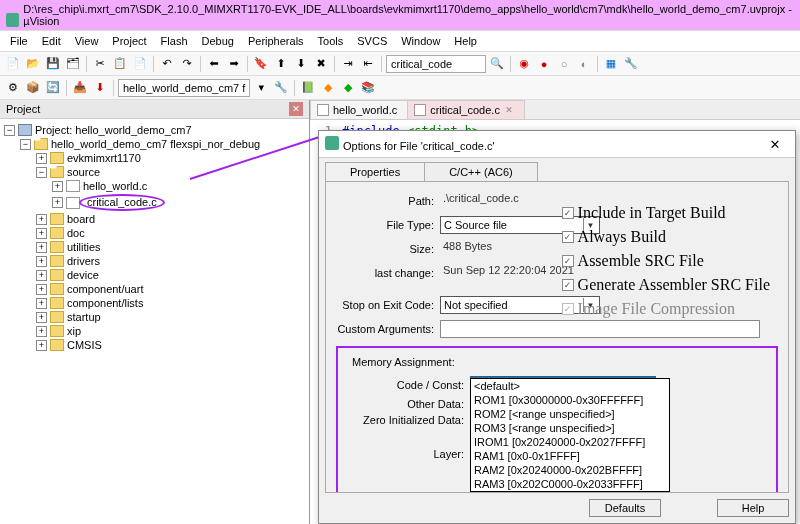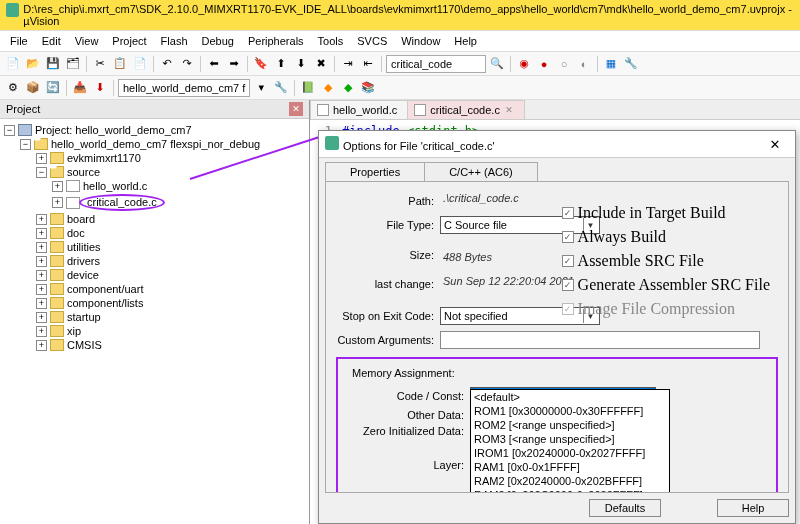--- a/index.html
+++ b/index.html
@@ -8,25 +8,25 @@
     font-family: "Segoe UI", Tahoma, sans-serif;
     font-size: 11px;
     background: #f0f0f0;
     color: #000;
     width: 800px;
     height: 524px;
     overflow: hidden;
     position: relative;
   }
   .titlebar {
-    background: #fde047;
+    background: #f0abfc;
     padding: 3px 6px;
     font-size: 11px;
     display: flex;
-    align-items: flex-start;
+    align-items: flex-end;
     gap: 4px;
     border-bottom: 1px solid #ddd;
   }
   .titlebar .icon { width: 14px; height: 14px; background: #4a8; border-radius: 2px; display:inline-block;}
   .menubar {
     background: #fff;
     padding: 2px 4px;
     display: flex;
     gap: 2px;
     border-bottom: 1px solid #ddd;
@@ -229,21 +229,21 @@
     color: #000;
   }
   .form-input {
     border: 1px solid #888;
     background: #fff;
     height: 18px;
     padding: 0 3px;
     font-size: 11px;
     flex: 0 0 auto;
   }
-  .form-input.readonly { border:none; background:transparent; color:#333;font-style:italic;}
+  .form-input.readonly { border:none; background:transparent; color:#333;}
   .chk-col {
     position: absolute;
     right: 18px;
     top: 22px;
     display: flex;
     flex-direction: column;
     gap: 6px;
   }
   .chk-row { display:flex; align-items:center; gap:4px; font-size:16px;font-family:Liberation Serif, serif;}
   .chk {
@@ -529,21 +529,21 @@
     </div>
     <div class="form-row">
       <span class="form-label">File Type:</span>
       <div class="select-display" style="width:160px;">
         <span>C Source file</span>
         <span class="caret">▼</span>
       </div>
     </div>
     <div class="form-row">
       <span class="form-label">Size:</span>
-      <span class="form-input readonly" style="width:160px;margin-top:11px;">488 Bytes</span>
+      <span class="form-input readonly" style="width:160px;">488 Bytes</span>
     </div>
     <div class="form-row">
       <span class="form-label">last change:</span>
       <span class="form-input readonly" style="width:160px;">Sun Sep 12 22:20:04 2021</span>
     </div>
     <div style="height:8px;"></div>
     <div class="form-row">
       <span class="form-label">Stop on Exit Code:</span>
       <div class="select-display" style="width:160px;">
         <span>Not specified</span>

